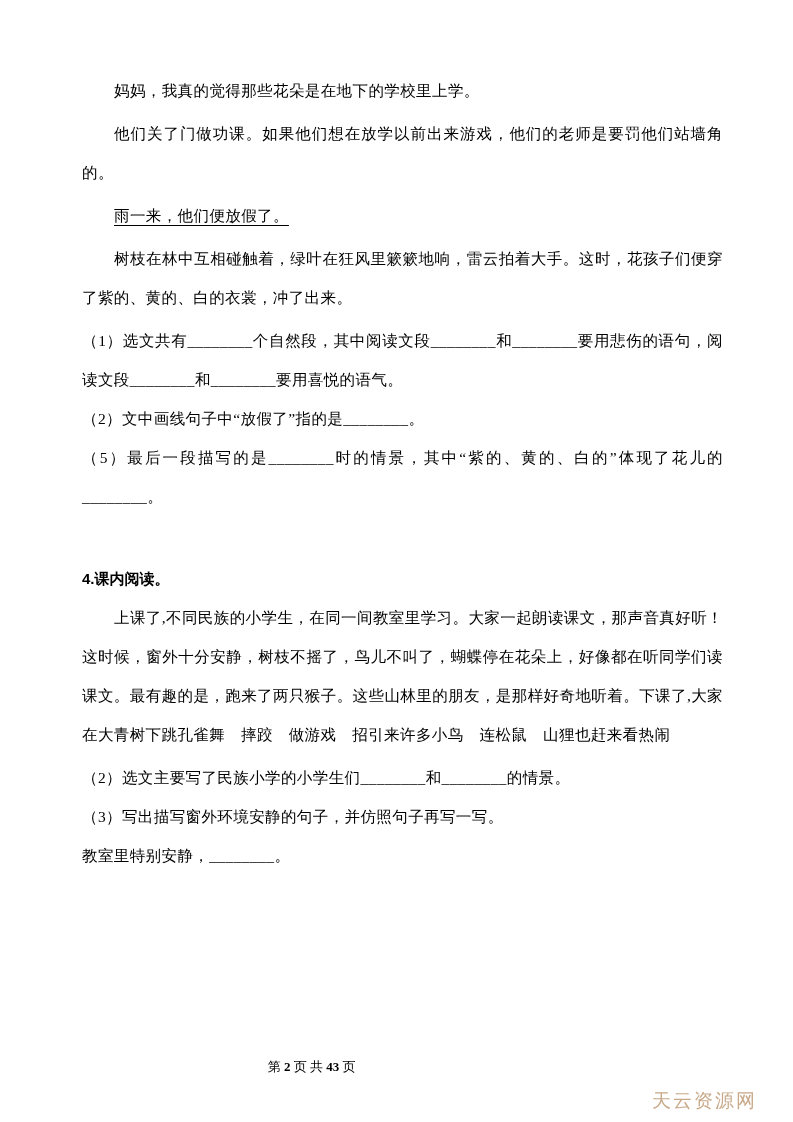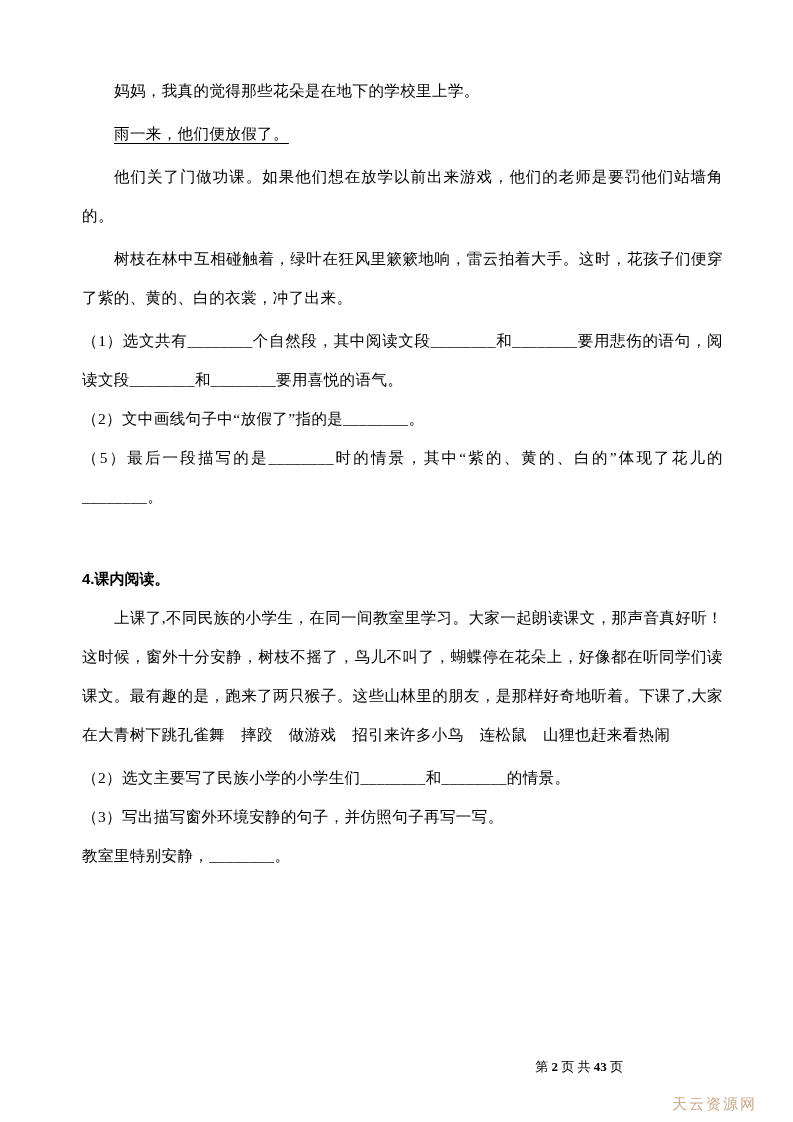--- a/index.html
+++ b/index.html
@@ -46,45 +46,45 @@
   }
   .spacer-lg { height: 46px; }
   .q { margin: 0; }
   .footer {
     position: absolute;
     left: 0;
     bottom: 46px;
     width: 697px;
     box-sizing: border-box;
     padding-right: 74px;
-    text-align: right;
+    text-align: center;
     font-size: 13px;
     font-family: "Liberation Serif", serif;
   }
   .footer .num {
     font-weight: bold;
   }
   .watermark {
     position: absolute;
     right: 36px;
     bottom: 8px;
-    font-size: 15px;
+    font-size: 19px;
     color: #c8a98a;
     font-family: Liberation Serif, serif;
     letter-spacing: 2px;
   }
 </style>
 </head>
 <body>
 
 <div class="page">
 
   <p class="para indent">妈妈，我真的觉得那些花朵是在地下的学校里上学。</p>
+  <p class="para indent">他们关了门做功课。如果他们想在放学以前出来游戏，他们的老师是要罚他们站墙角的。</p>
   <p class="para indent"><span class="underlined">雨一来，他们便放假了。</span></p>
-  <p class="para indent">他们关了门做功课。如果他们想在放学以前出来游戏，他们的老师是要罚他们站墙角的。</p>
   <p class="para indent">树枝在林中互相碰触着，绿叶在狂风里簌簌地响，雷云拍着大手。这时，花孩子们便穿了紫的、黄的、白的衣裳，冲了出来。</p>
 
   <p class="para q">（1）选文共有________个自然段，其中阅读文段________和________要用悲伤的语句，阅读文段________和________要用喜悦的语气。</p>
   <p class="para q">（2）文中画线句子中“放假了”指的是________。</p>
   <p class="para q">（5）最后一段描写的是________时的情景，其中“紫的、黄的、白的”体现了花儿的________。</p>
 
   <div class="spacer-lg"></div>
 
   <p class="section-title">4.课内阅读。</p>
 

